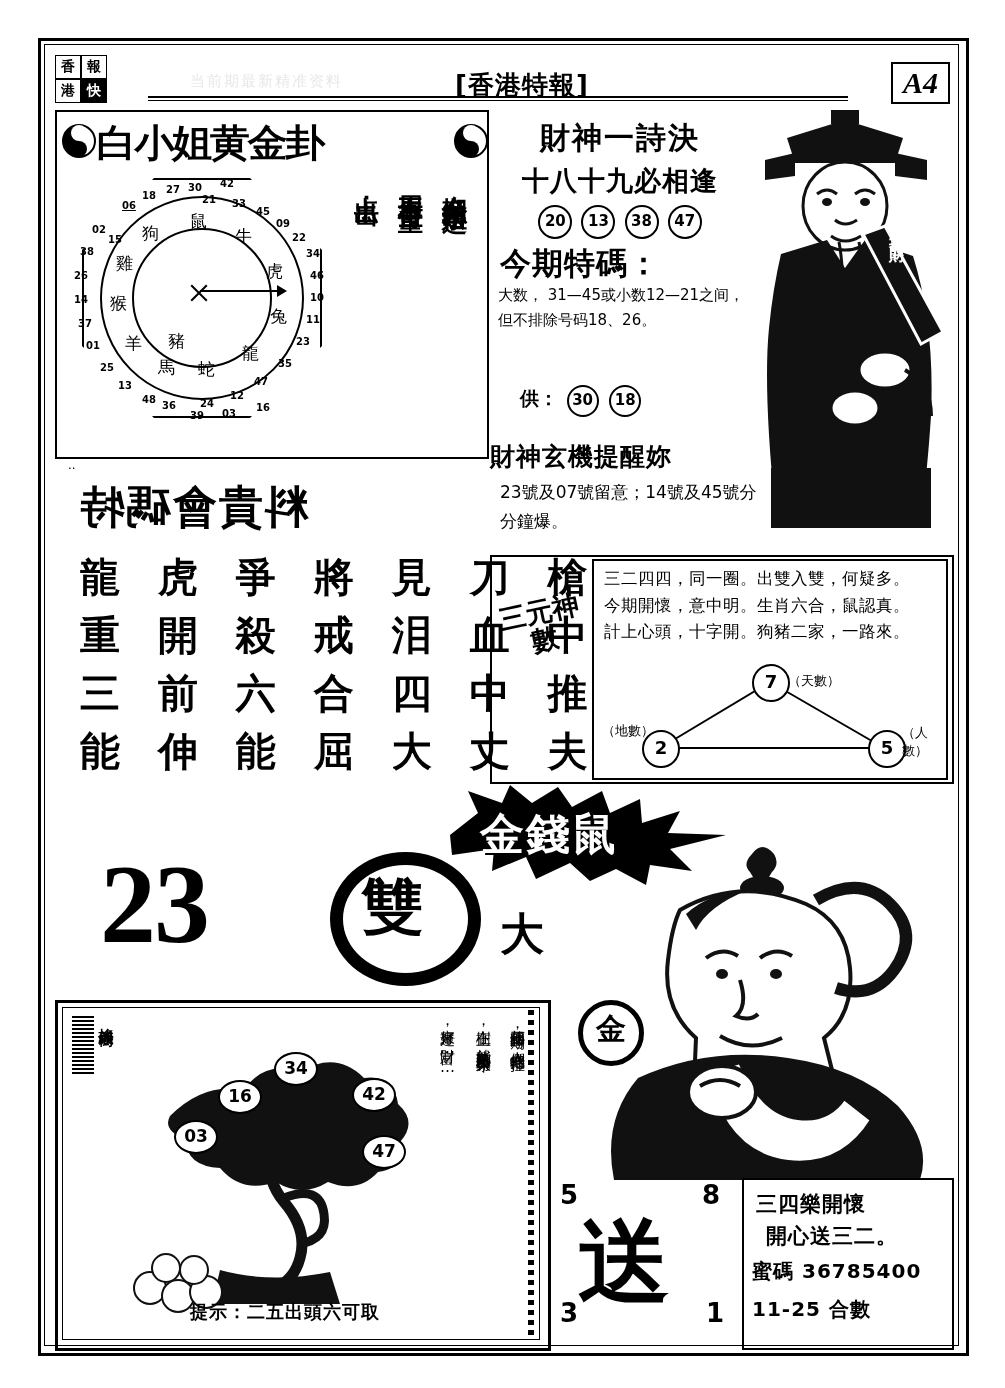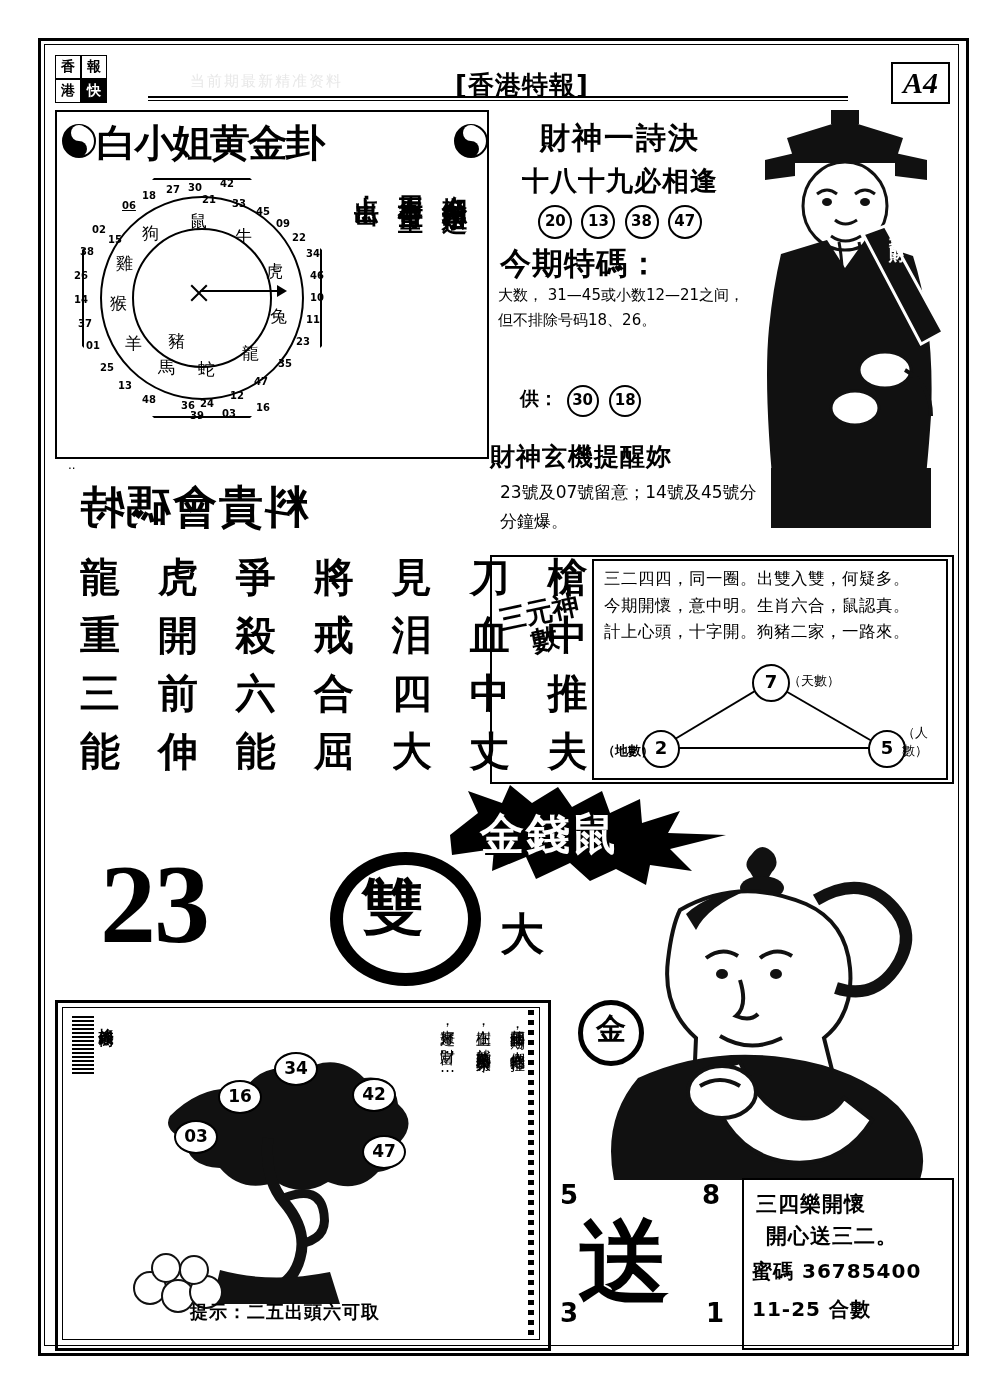--- a/index.html
+++ b/index.html
@@ -158,21 +158,21 @@
     <div class="wnum" style="left:222px;top:62px;">22</div>
     <div class="wnum" style="left:236px;top:78px;">34</div>
     <div class="wnum" style="left:240px;top:100px;">46</div>
     <div class="wnum" style="left:240px;top:122px;">10</div>
     <div class="wnum" style="left:236px;top:144px;">11</div>
     <div class="wnum" style="left:226px;top:166px;">23</div>
     <div class="wnum" style="left:208px;top:188px;">35</div>
     <div class="wnum" style="left:184px;top:206px;">47</div>
     <div class="wnum" style="left:160px;top:220px;">12</div>
     <div class="wnum" style="left:130px;top:228px;">24</div>
-    <div class="wnum" style="left:111px;top:230px;">36</div>
+    <div class="wnum" style="left:92px;top:230px;">36</div>
     <div class="wnum" style="left:72px;top:224px;">48</div>
     <div class="wnum" style="left:48px;top:210px;">13</div>
     <div class="wnum" style="left:30px;top:192px;">25</div>
     <div class="wnum" style="left:16px;top:170px;">01</div>
     <div class="wnum" style="left:8px;top:148px;">37</div>
     <div class="wnum" style="left:4px;top:124px;">14</div>
     <div class="wnum" style="left:4px;top:100px;">26</div>
     <div class="wnum" style="left:10px;top:76px;">38</div>
     <div class="wnum" style="left:22px;top:54px;">02</div>
     <div class="wnum" style="left:38px;top:36px;margin-top:28px;">15</div>
@@ -266,21 +266,21 @@
   </div>
   <div class="tri">
     <svg width="290" height="110" viewBox="0 0 290 110">
       <line x1="140" y1="22" x2="30" y2="88" stroke="#000" stroke-width="2"></line>
       <line x1="140" y1="22" x2="254" y2="88" stroke="#000" stroke-width="2"></line>
       <line x1="30" y1="88" x2="254" y2="88" stroke="#000" stroke-width="2"></line>
     </svg>
     <div class="onum" style="left:122px;top:4px;">7</div>
     <div class="tlab" style="left:158px;top:12px;">（天數）</div>
     <div class="onum" style="left:12px;top:70px;">2</div>
-    <div class="tlab" style="left:-28px;top:82px;font-weight:bold;">（地數）</div>
+    <div class="tlab" style="left:-28px;top:62px;">（地數）</div>
     <div class="onum" style="left:238px;top:70px;">5</div>
     <div class="tlab" style="left:272px;top:64px;">（人數）</div>
   </div>
 
   <div class="big23">23</div>
   <div class="dblring"></div>
   <div class="dbltxt">雙</div>
   <div class="bigda">大</div>
   <div class="burst">
     <svg width="290" height="100" viewBox="0 0 290 100">

